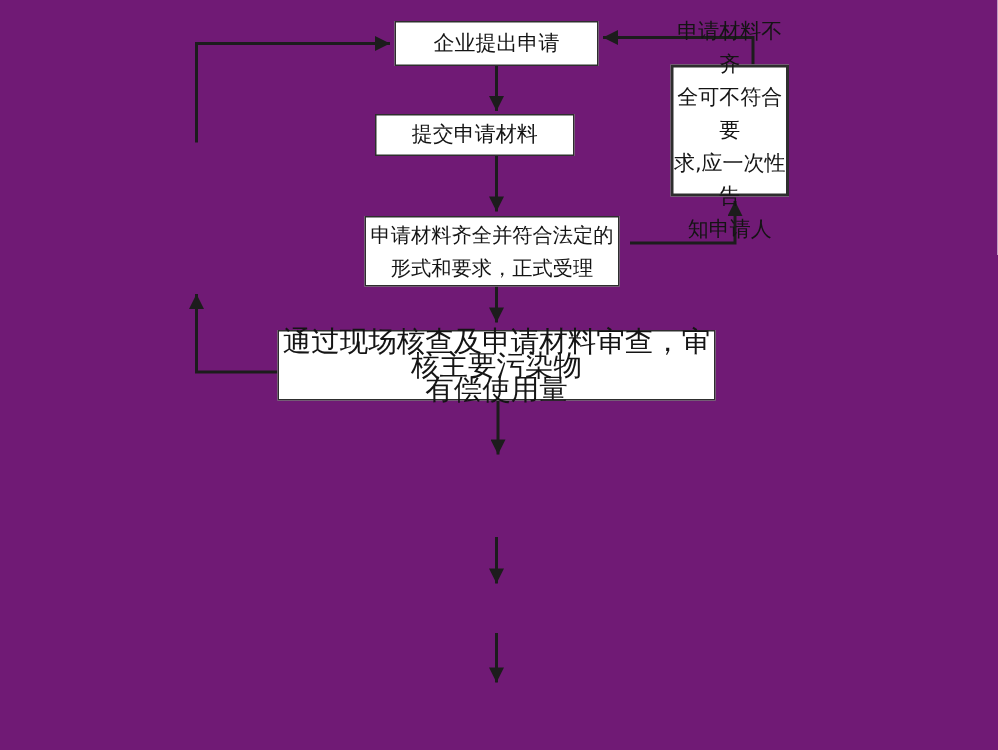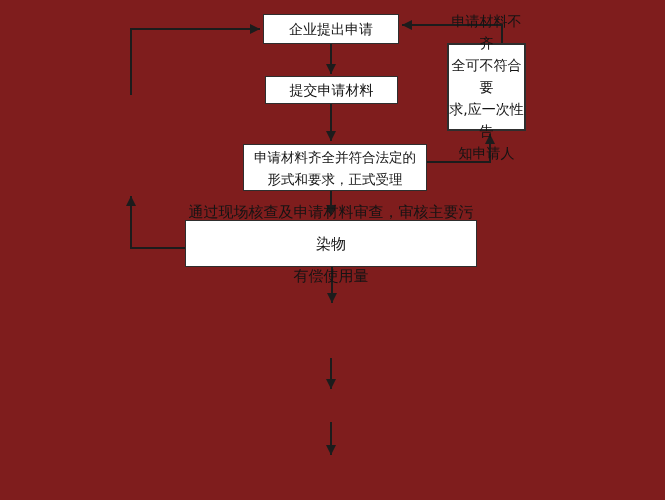--- a/index.html
+++ b/index.html
@@ -1,41 +1,41 @@
 <!DOCTYPE html>
 <html><head>
 <meta charset="utf-8">
 <style>
   html, body { margin: 0; padding: 0; background: #ffffff; }
   #canvas {
     position: relative;
     width: 665px;
     height: 500px;
-    background: #7f1d1d;
+    background: #701a75;
     font-family: "DejaVu Sans", sans-serif;
     color: #141414;
     overflow: hidden;
   }
   svg.overlay { position: absolute; left: 0; top: 0; display: block; }
   .node {
     position: absolute;
     box-sizing: border-box;
     border: 1.5px solid #2e2e2e;
     background: #ffffff;
     display: flex;
     align-items: center;
     justify-content: center;
     text-align: center;
     white-space: pre-line;
     font-size: 14px;
     line-height: 1.45;
   }
   .node.side { border-width: 2px; }
   #node-accept   { font-size: 13.5px; line-height: 22px; }
-  #node-review   { font-size: 15px; line-height: 32px; }
+  #node-review   { font-size: 19px; line-height: 16px; }
   #node-decision { font-size: 13px;   line-height: 23px; }
   #node-reject     { line-height: 24px; }
   #node-incomplete { line-height: 22px; }
 </style>
 </head>
 <body>
 
 <div id="canvas">
 
   <svg class="overlay" width="665" height="500" viewBox="0 0 665 500">
@@ -53,23 +53,23 @@
       <path d="M331 422 V455" marker-end="url(#ah)"></path>
       <path d="M420 162 H490 V134" marker-end="url(#ah)"></path>
       <path d="M502 43 V25 H402" marker-end="url(#ah)"></path>
       <path d="M185 248 H131 V196" marker-end="url(#ah)"></path>
       <path d="M131 95 V29 H260" marker-end="url(#ah)"></path>
     </g>
   </svg>
 
   <div class="node" id="node-apply" style="left:263px; top:14px;  width:136px; height:30px;">企业提出申请</div>
 
-  <div class="node" id="node-submit" style="left:265px; top:76px;  width:133px; height:28px;">提交申请材料</div>
+  <div class="node" id="node-submit" style="left:250px; top:76px;  width:133px; height:28px;">提交申请材料</div>
 
-  <div class="node" id="node-accept" style="left:243px; top:144px; width:184px; height:47px;">申请材料齐全并符合法定的
+  <div class="node" id="node-accept" style="left:243px; top:144px; width:170px; height:47px;">申请材料齐全并符合法定的
 形式和要求，正式受理</div>
 
   <div class="node" id="node-review" style="left:185px; top:220px; width:292px; height:47px;">通过现场核查及申请材料审查，审核主要污染物
 有偿使用量</div>
 
 
 
 
 
   <div class="node side" id="node-incomplete" style="left:447px; top:43px; width:79px; height:88px;">申请材料不齐

